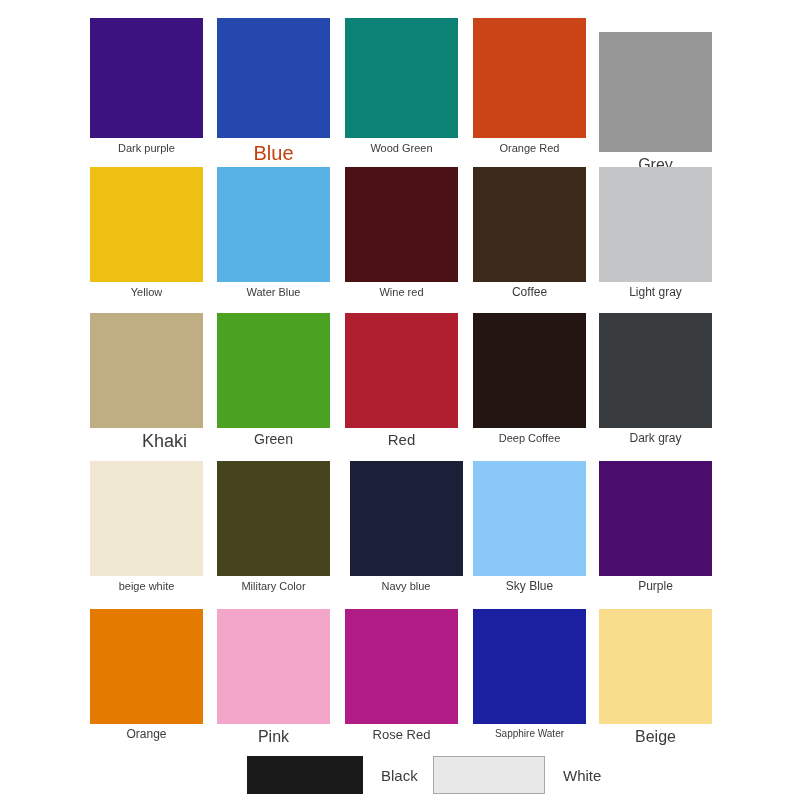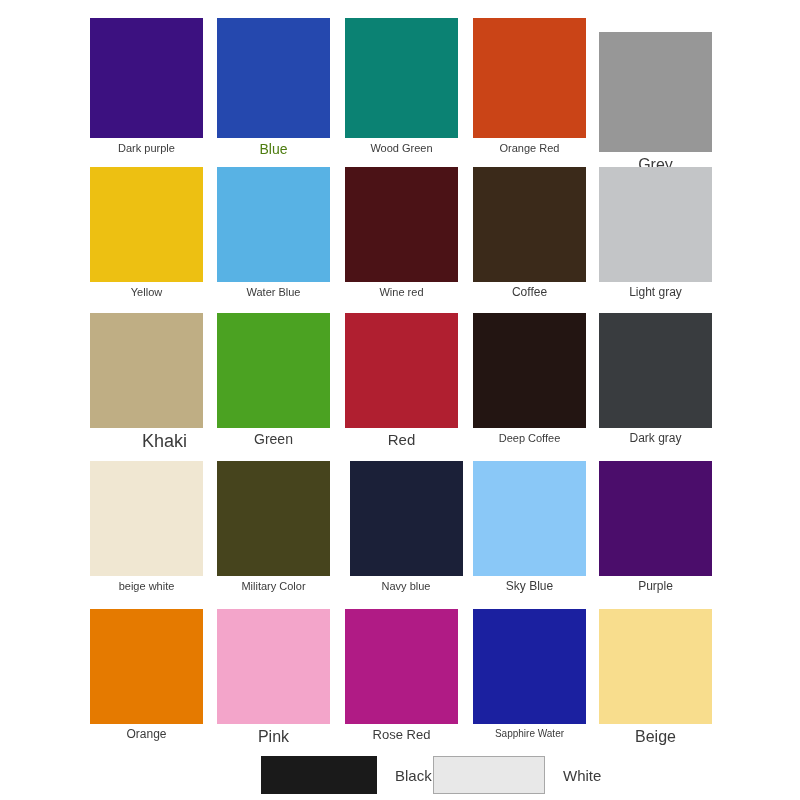--- a/index.html
+++ b/index.html
@@ -65,21 +65,21 @@
 <body>
 
 <div id="chart">
   <div id="swatch-grid">
       <div class="swatch-cell" style="left: 90px; top: 18px; width: 113px;">
         <div class="swatch" style="width: 113px; height: 120px; background: rgb(60, 17, 128);"></div>
         <div class="swatch-label" style="font-size: 11px; color: rgb(59, 59, 59);">Dark purple</div>
       </div>
       <div class="swatch-cell" style="left: 217px; top: 18px; width: 113px;">
         <div class="swatch" style="width: 113px; height: 120px; background: rgb(37, 72, 174);"></div>
-        <div class="swatch-label" style="font-size: 14px; color: #4d7c0f;">Blue</div>
+        <div class="swatch-label" style="font-size: 20px; color: #c2410c;">Blue</div>
       </div>
       <div class="swatch-cell" style="left: 345px; top: 18px; width: 113px;">
         <div class="swatch" style="width: 113px; height: 120px; background: rgb(11, 130, 115);"></div>
         <div class="swatch-label" style="font-size: 11px; color: rgb(59, 59, 59);">Wood Green</div>
       </div>
       <div class="swatch-cell" style="left: 473px; top: 18px; width: 113px;">
         <div class="swatch" style="width: 113px; height: 120px; background: rgb(202, 68, 23);"></div>
         <div class="swatch-label" style="font-size: 11px; color: rgb(59, 59, 59);">Orange Red</div>
       </div>
       <div class="swatch-cell" style="left: 599px; top: 32px; width: 113px;">
@@ -162,21 +162,21 @@
         <div class="swatch" style="width: 113px; height: 115px; background: rgb(27, 32, 160);"></div>
         <div class="swatch-label" style="font-size: 10px; color: rgb(59, 59, 59);">Sapphire Water</div>
       </div>
       <div class="swatch-cell" style="left: 599px; top: 609px; width: 113px;">
         <div class="swatch" style="width: 113px; height: 115px; background: rgb(248, 221, 141);"></div>
         <div class="swatch-label" style="font-size: 16px; color: rgb(59, 59, 59);">Beige</div>
       </div>
     </div>
 
   <div class="pair-row" id="pair-row">
-      <div class="pair-item" style="left: 261px; top: 4px;">
+      <div class="pair-item" style="left: 247px; top: 4px;">
         <div class="pair-swatch" style="width: 116px; height: 38px; background: rgb(26, 26, 26);"></div>
         <div class="pair-label" style="color: rgb(59, 59, 59);">Black</div>
       </div>
       <div class="pair-item" style="left: 433px; top: 4px;">
         <div class="pair-swatch" style="width: 112px; height: 38px; background: rgb(232, 232, 232); border: 1px solid rgb(168, 168, 168);"></div>
         <div class="pair-label" style="color: rgb(59, 59, 59);">White</div>
       </div>
     </div>
 </div>
 

